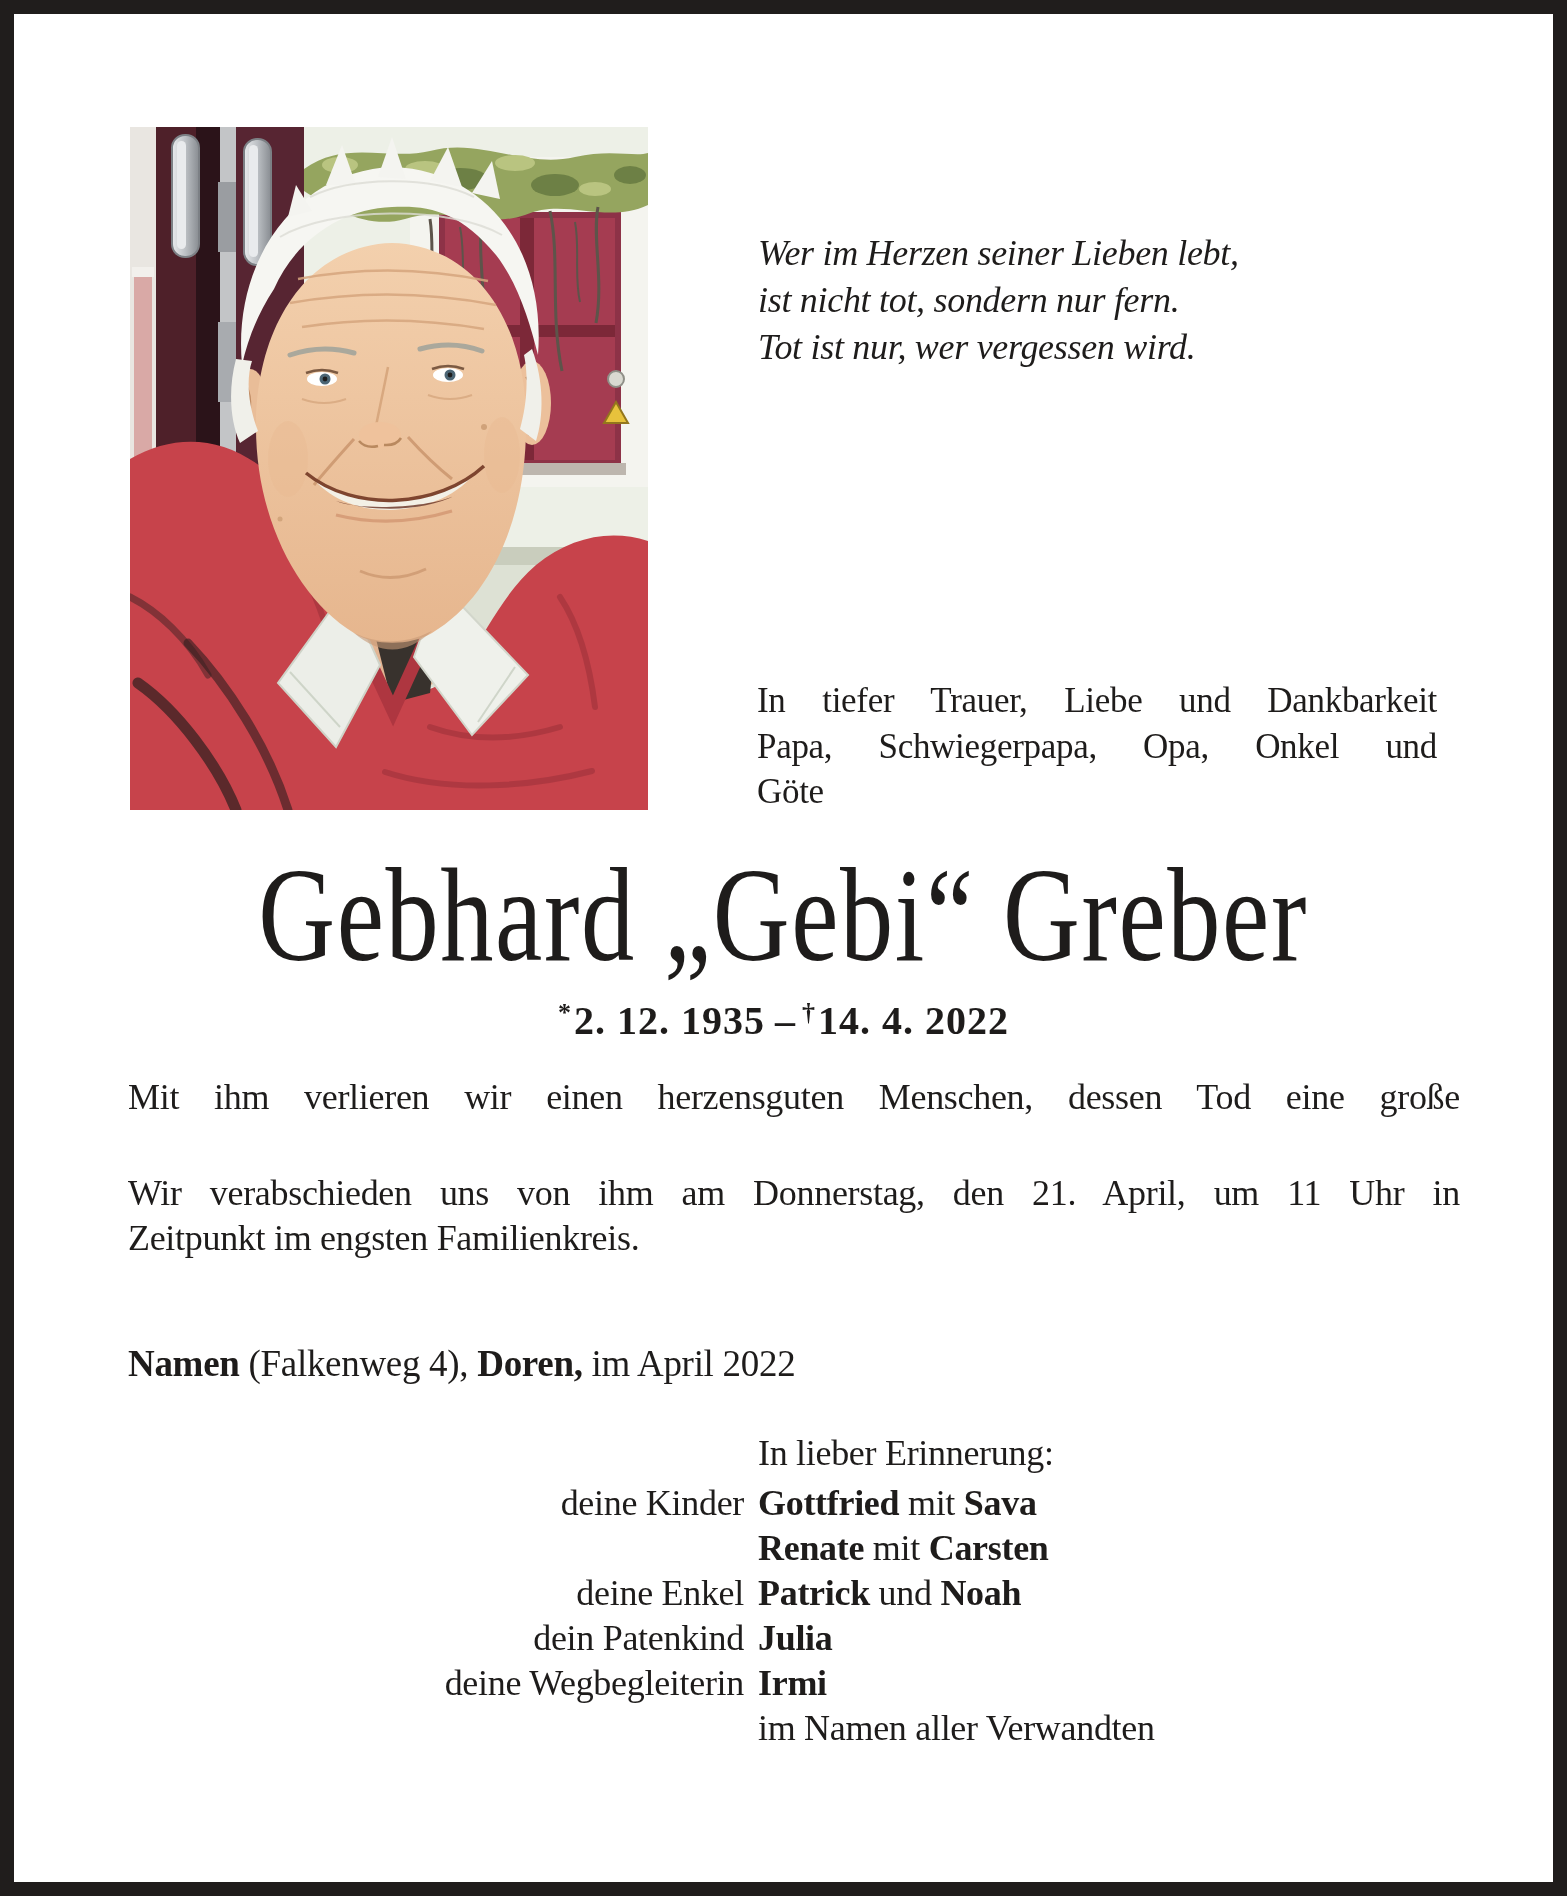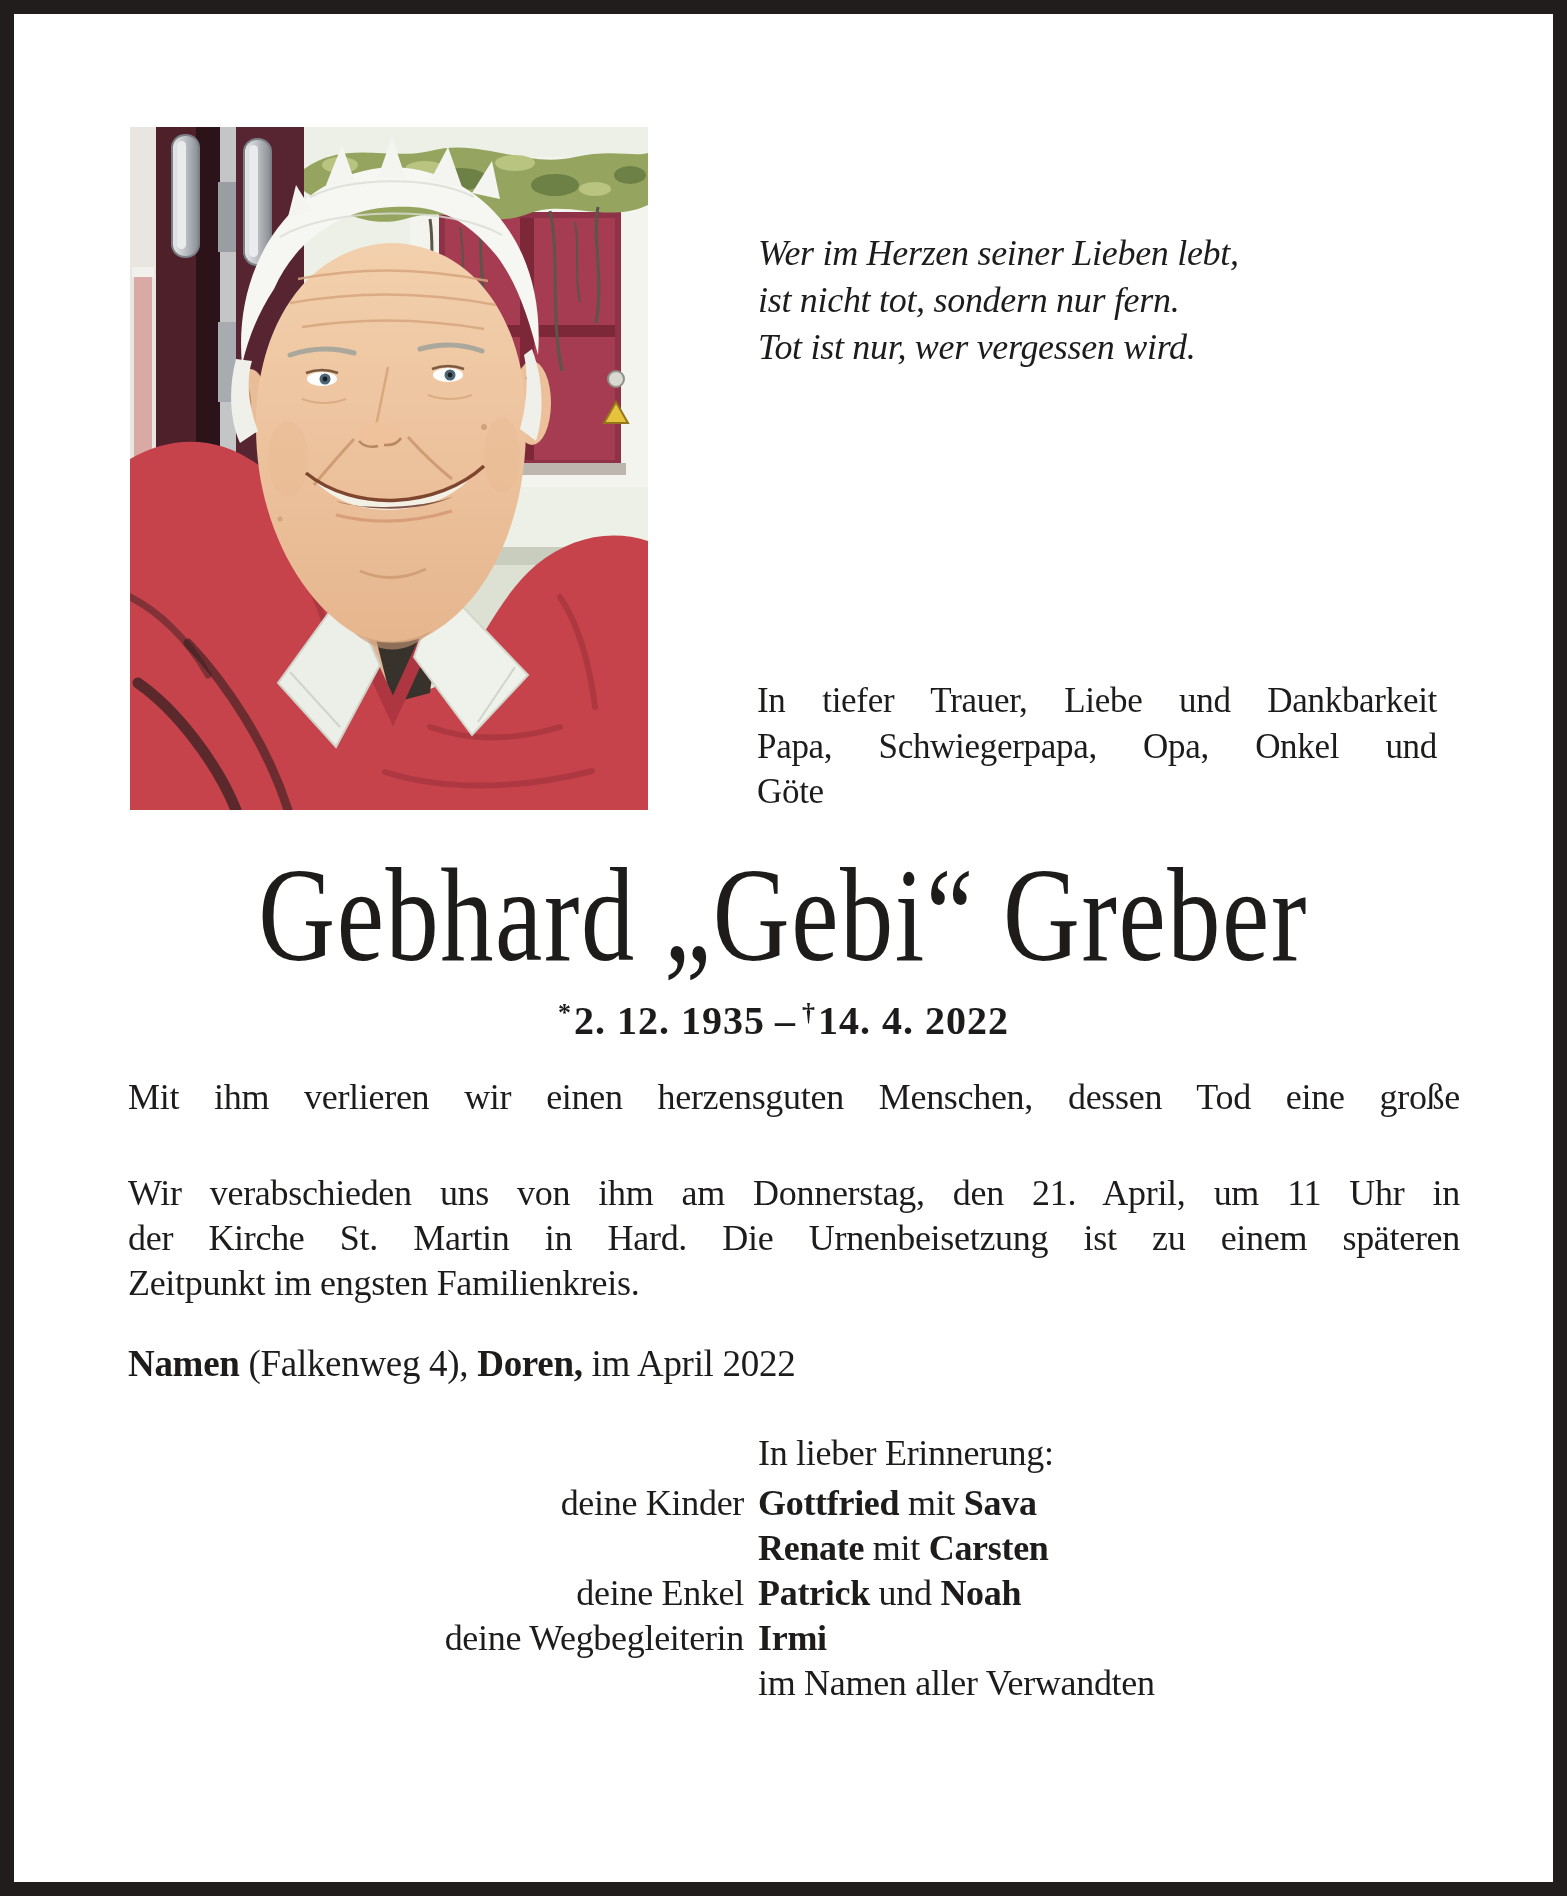--- a/index.html
+++ b/index.html
@@ -227,21 +227,20 @@
 
   <div class="abs dates">
     <span class="sym">*</span><span>2. 12. 1935</span><span class="sep">–</span><span class="sym">†</span><span>14. 4. 2022</span>
   </div>
 
   <div class="abs bodypar p1">
       <div class="tline jl">Mit ihm verlieren wir einen herzensguten Menschen, dessen Tod eine große</div>
     </div>
   <div class="abs bodypar p2">
       <div class="tline jl">Wir verabschieden uns von ihm am Donnerstag, den 21. April, um 11 Uhr in</div>
-      <div class="tline jl">der Kirche St. Martin in Hard. Die Urnenbeisetzung ist zu einem späteren</div>
       <div class="tline">Zeitpunkt im engsten Familienkreis.</div>
     </div>
 
   <div class="abs locline"><span class="b">Namen</span><span> (Falkenweg 4), </span><span class="b">Doren,</span><span> im April 2022</span></div>
 
   <div class="abs remember">
     <div class="rem-header">In lieber Erinnerung:</div>
     <div>
         <div class="rem-row">
           <div class="rem-label">deine Kinder</div>
@@ -249,20 +248,24 @@
         </div>
         <div class="rem-row">
           <div class="rem-label"></div>
           <div class="rem-names"><span class="b">Renate</span><span> mit </span><span class="b">Carsten</span></div>
         </div>
         <div class="rem-row">
           <div class="rem-label">deine Enkel</div>
           <div class="rem-names"><span class="b">Patrick</span><span> und </span><span class="b">Noah</span></div>
         </div>
         <div class="rem-row">
+          <div class="rem-label">dein Patenkind</div>
+          <div class="rem-names"><span class="b">Julia</span></div>
+        </div>
+        <div class="rem-row">
           <div class="rem-label">deine Wegbegleiterin</div>
           <div class="rem-names"><span class="b">Irmi</span></div>
         </div>
       </div>
     <div class="rem-closing">im Namen aller Verwandten</div>
   </div>
 
 </div>
 
 </body></html>

